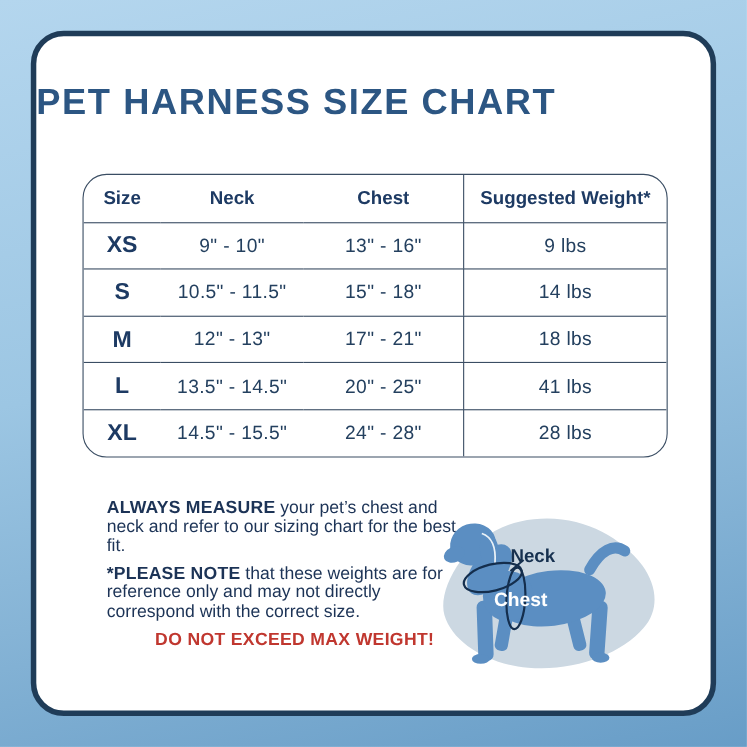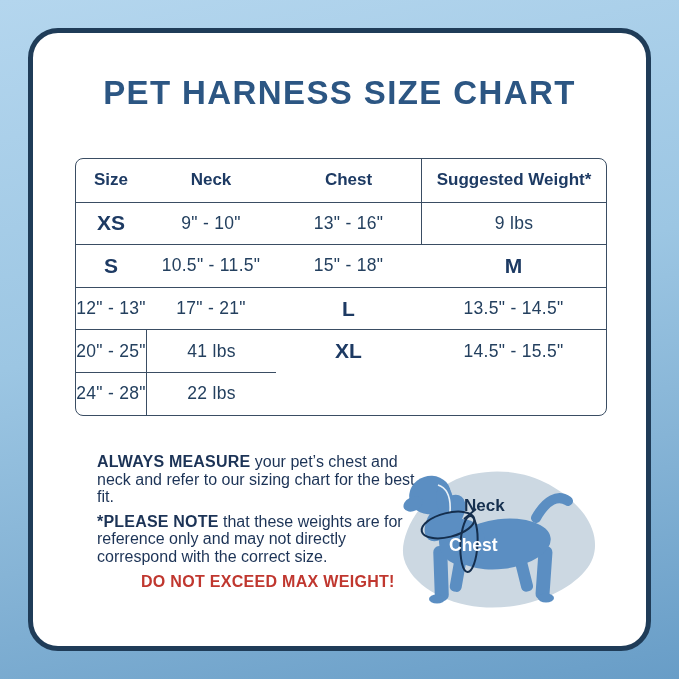--- a/index.html
+++ b/index.html
@@ -6,28 +6,28 @@
   body{
     width:679px;height:679px;position:relative;overflow:hidden;
     background:linear-gradient(168deg,#b4d6ee 0%,#9cc6e3 45%,#86b4d6 70%,#689dc7 100%);
     font-family:"Liberation Sans",sans-serif;
   }
   .card{
     position:absolute;left:28px;top:28px;width:613px;height:613px;
     background:#ffffff;border:5px solid #1f3c58;border-radius:30px;
   }
   .title{
-    position:absolute;top:41px;left:0;right:0;margin:0;text-align:center;
+    position:absolute;top:41px;left:0;right:0;margin:0;text-align:left;
     font-size:33px;font-weight:bold;letter-spacing:1.4px;color:#2c5683;
   }
   .size-table{
     position:absolute;left:42px;top:125px;width:530px;height:256px;
     display:grid;grid-template-columns:70px 130px 145px 185px;
     grid-auto-rows:42.6px;
-    border:1.6px solid #3a4d63;border-radius:8px;overflow:hidden;
+    border:1.6px solid #3a4d63;border-radius:22px;overflow:hidden;
     box-sizing:content-box;
   }
   .cell{display:flex;align-items:center;justify-content:center;color:#1d3a63;}
   .cell.bt{border-top:1.6px solid #3a4d63;}
   .cell.sep{border-left:1.6px solid #3a4d63;}
   .th{font-weight:bold;font-size:17px;}
   .size{font-weight:bold;font-size:21px;}
   .val{font-size:17.5px;font-weight:normal;color:#24405f;letter-spacing:0.3px;}
   .notes{
     position:absolute;left:64px;top:420px;width:322px;
@@ -53,34 +53,36 @@
     <div class="cell th sep">Suggested Weight*</div>
 
     <div class="cell size bt">XS</div>
     <div class="cell val bt">9" - 10"</div>
     <div class="cell val bt">13" - 16"</div>
     <div class="cell val bt sep">9 lbs</div>
 
     <div class="cell size bt">S</div>
     <div class="cell val bt">10.5" - 11.5"</div>
     <div class="cell val bt">15" - 18"</div>
+    <div class="cell val bt sep">14 lbs</div>
 
     <div class="cell size bt">M</div>
     <div class="cell val bt">12" - 13"</div>
     <div class="cell val bt">17" - 21"</div>
+    <div class="cell val bt sep">18 lbs</div>
 
     <div class="cell size bt">L</div>
     <div class="cell val bt">13.5" - 14.5"</div>
     <div class="cell val bt">20" - 25"</div>
     <div class="cell val bt sep">41 lbs</div>
 
     <div class="cell size bt">XL</div>
     <div class="cell val bt">14.5" - 15.5"</div>
     <div class="cell val bt">24" - 28"</div>
-    <div class="cell val bt sep">22 lbs</div>
+    <div class="cell val bt sep">28 lbs</div>
   </div>
 
   <div class="notes">
     <p><b>ALWAYS MEASURE</b><span> your pet’s chest and neck and refer to our sizing chart for the best fit.</span></p>
     <p><b>*PLEASE NOTE</b><span> that these weights are for reference only and may not directly correspond with the correct size.</span></p>
     <p class="warning">DO NOT EXCEED MAX WEIGHT!</p>
   </div>
 
   <svg class="dog-svg" viewBox="0 0 222 187">
 

